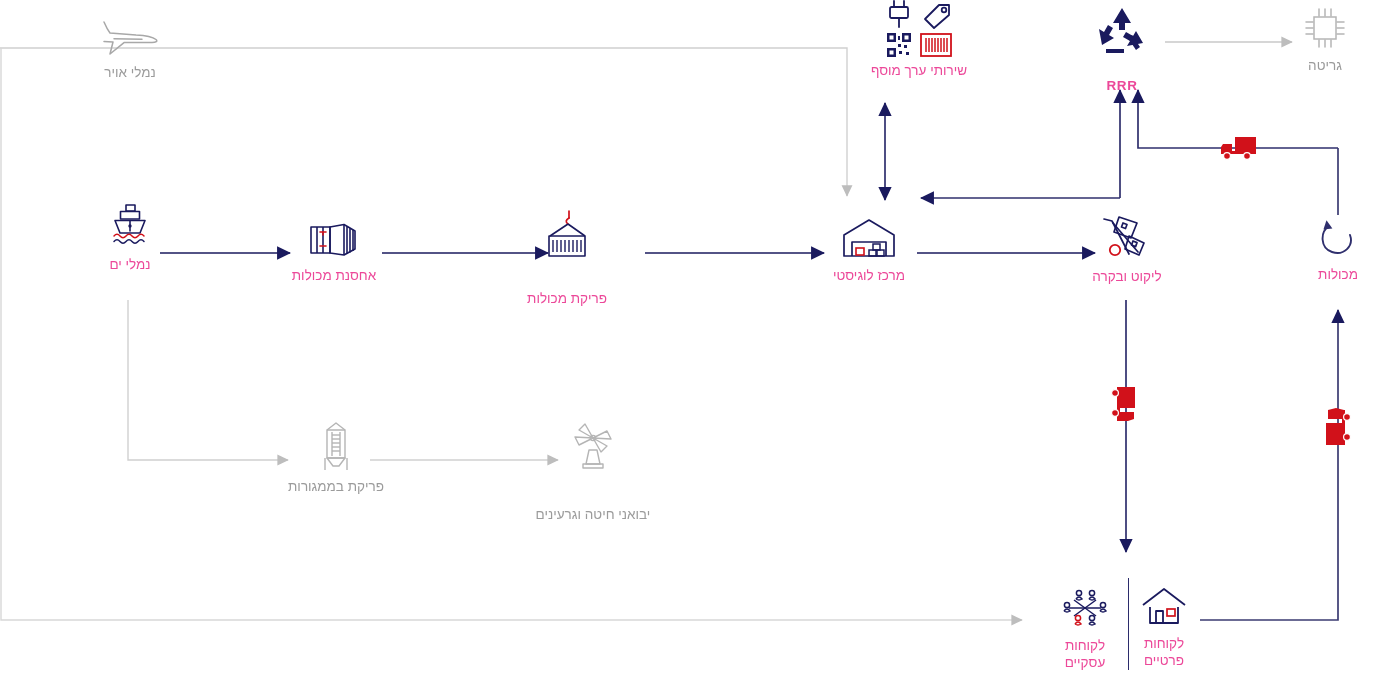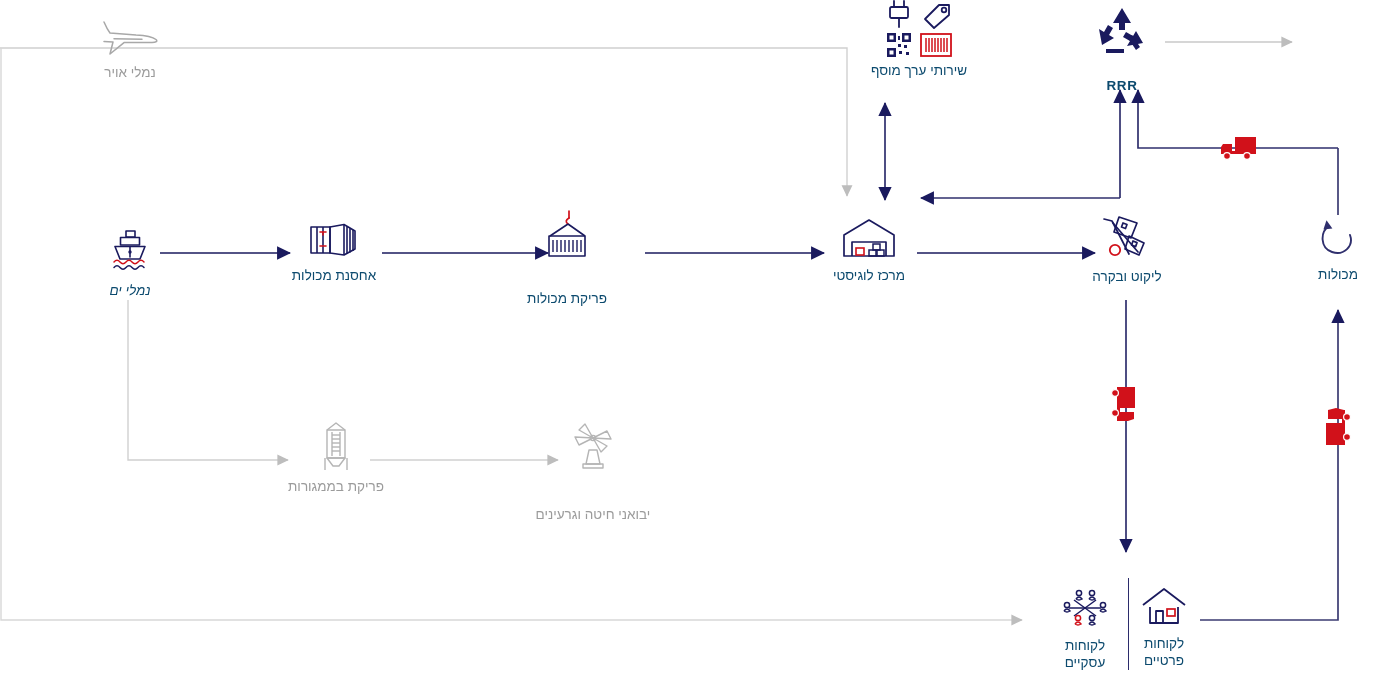--- a/index.html
+++ b/index.html
@@ -2,21 +2,21 @@
 <html><head>
 <meta charset="utf-8">
 <style>
   html,body{margin:0;padding:0;background:#ffffff;}
   body{width:1390px;height:690px;font-family:"Liberation Sans","DejaVu Sans",sans-serif;}
   #stage{position:relative;width:1390px;height:690px;overflow:hidden;background:#fff;}
   svg#wires{position:absolute;left:0;top:0;width:1390px;height:690px;}
   .node{position:absolute;display:flex;flex-direction:column;align-items:center;}
   .node .ico{display:flex;align-items:center;justify-content:center;}
   .node .lbl{margin-top:6px;font-size:13.5px;line-height:17px;text-align:center;direction:rtl;white-space:pre-line;}
-  .navy .lbl{color:#0c4a6e;}
+  .navy .lbl{color:#ec4899;}
   .gray .lbl{color:#9b9b9b;}
   .divider{position:absolute;background:#2b2b6b;width:1px;}
 </style>
 </head>
 <body>
 
 <div id="stage">
 
   <svg id="wires" viewBox="0 0 1390 690">
     <defs>
@@ -64,21 +64,21 @@
       <svg width="64" height="42" viewBox="0 0 64 42">
           <g fill="none" stroke="#a8a8a8" stroke-width="1.5" stroke-linejoin="round" stroke-linecap="round">
         <path d="M6,6 C6,6 9,13 12,17 L38,19 C47,19.4 55,21 58,23.5 C60,25.2 58,26.6 54,26.6 L26,26.6 L12,38 L15,26 L6,25.5"></path>
         <path d="M16,22.8 L44,23.2"></path>
       </g>
         </svg>
     </div>
     <div class="lbl">נמלי אויר</div>
   </div>
 
-  <div class="node navy" style="left:80px;top:228px;width:100px;font-style:italic;">
+  <div class="node navy" style="left:80px;top:202px;width:100px;">
     <div class="ico">
       <svg width="54" height="48" viewBox="0 0 54 48">
           <g fill="none" stroke="#1a1a5e" stroke-width="1.6" stroke-linejoin="round" stroke-linecap="round">
         <rect x="23" y="3" width="9" height="6"></rect>
         <path d="M17.5,9.5 L36.5,9.5 L36.5,17 L17.5,17 Z"></path>
         <path d="M12,18.5 L42,18.5 L37,31 L17,31 Z"></path>
         <path d="M27,19 L27,29"></path>
             <circle cx="27" cy="24" r="0.9" fill="#1a1a5e"></circle>
       </g>
       <g fill="none" stroke="#d1111a" stroke-width="1.5" stroke-linecap="round">
@@ -252,20 +252,42 @@
         <path d="M8,40 L5,24 L10,27 L14,20 L19,23 L15,30 L20,33 Z"></path>
         <path d="M49,38 L33,41 L36,36 L29,32 L32,27 L39,31 L42,26 Z"></path>
         <path d="M12,44 L30,44 L30,48 L12,48 Z"></path>
         <path d="M38,30 L46,42 L42,45 L34,33 Z"></path>
       </g>
         </svg>
     </div>
     <div class="lbl" style="font-weight:600;letter-spacing:.6px;">RRR</div>
   </div>
 
+  <div class="node gray" style="left:1292px;top:5px;width:66px;">
+    <div class="ico">
+      <svg width="46" height="46" viewBox="0 0 46 46">
+          <g fill="none" stroke="#b5b5b5" stroke-width="1.5" stroke-linecap="round">
+        <rect x="12" y="12" width="22" height="22"></rect>
+        <path d="M17,4 L17,11"></path>
+            <path d="M23,4 L23,11"></path>
+            <path d="M29,4 L29,11"></path>
+        <path d="M17,35 L17,42"></path>
+            <path d="M23,35 L23,42"></path>
+            <path d="M29,35 L29,42"></path>
+        <path d="M4,17 L11,17"></path>
+            <path d="M4,23 L11,23"></path>
+            <path d="M4,29 L11,29"></path>
+        <path d="M35,17 L42,17"></path>
+            <path d="M35,23 L42,23"></path>
+            <path d="M35,29 L42,29"></path>
+      </g>
+        </svg>
+    </div>
+    <div class="lbl">גריטה</div>
+  </div>
 
   <div class="node gray" style="left:281px;top:420px;width:110px;">
     <div class="ico">
       <svg width="40" height="52" viewBox="0 0 40 52">
           <g fill="none" stroke="#b5b5b5" stroke-width="1.4" stroke-linejoin="round">
         <path d="M11,10 L20,3 L29,10"></path>
         <rect x="11" y="10" width="18" height="28"></rect>
         <path d="M11,38 L29,38 L23,46 L17,46 Z"></path>
         <path d="M9,38 L9,50"></path>
             <path d="M31,38 L31,50"></path>

